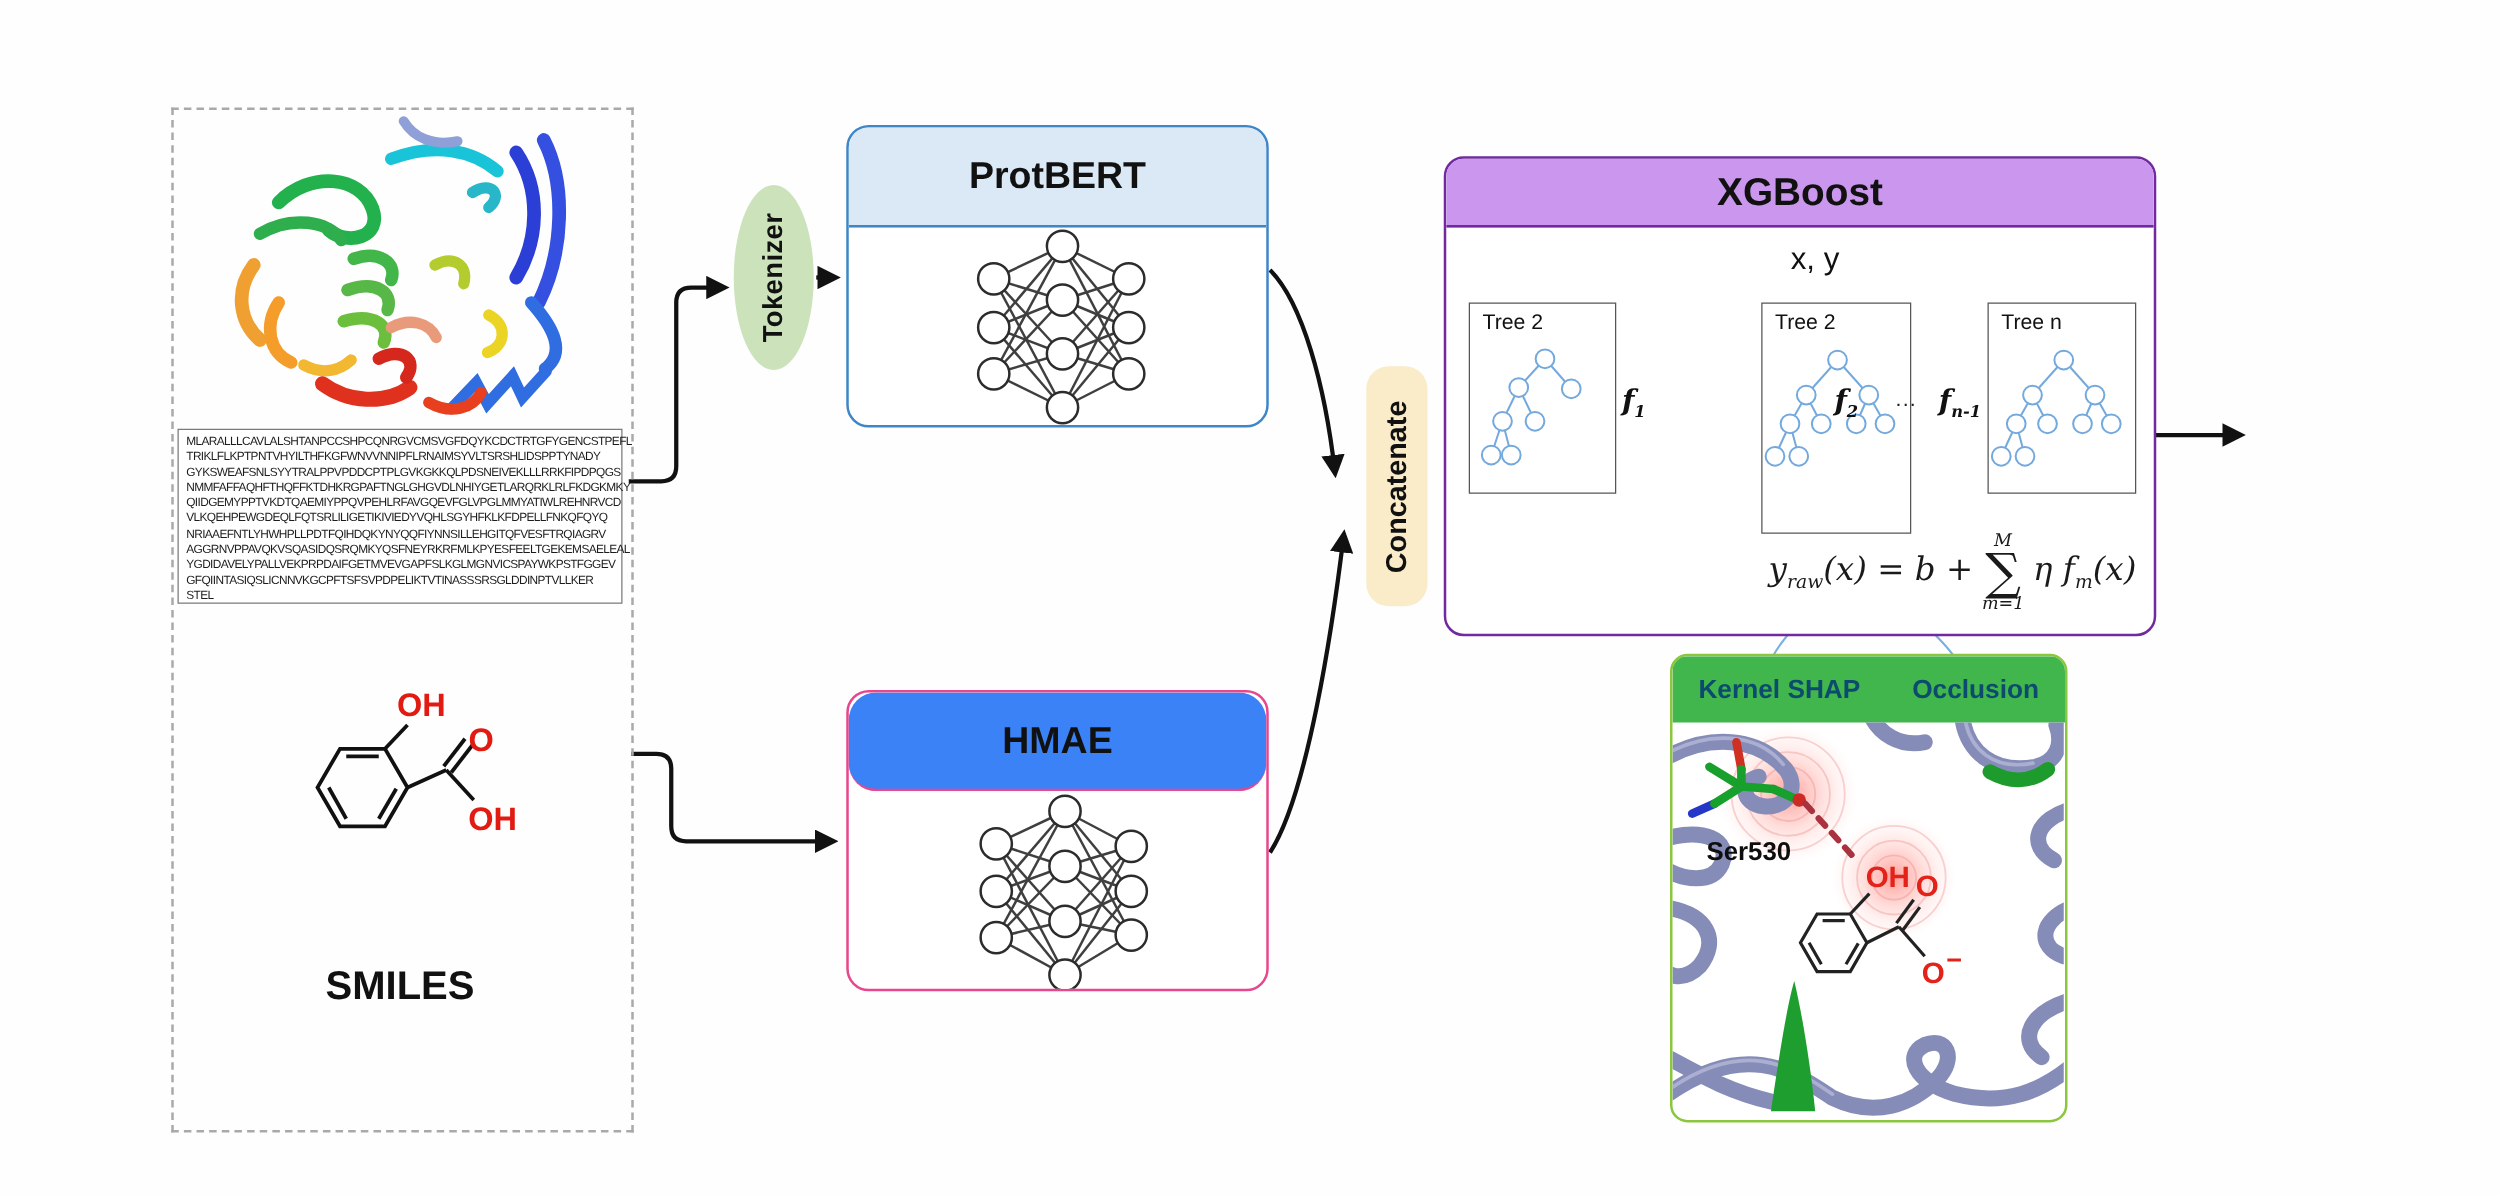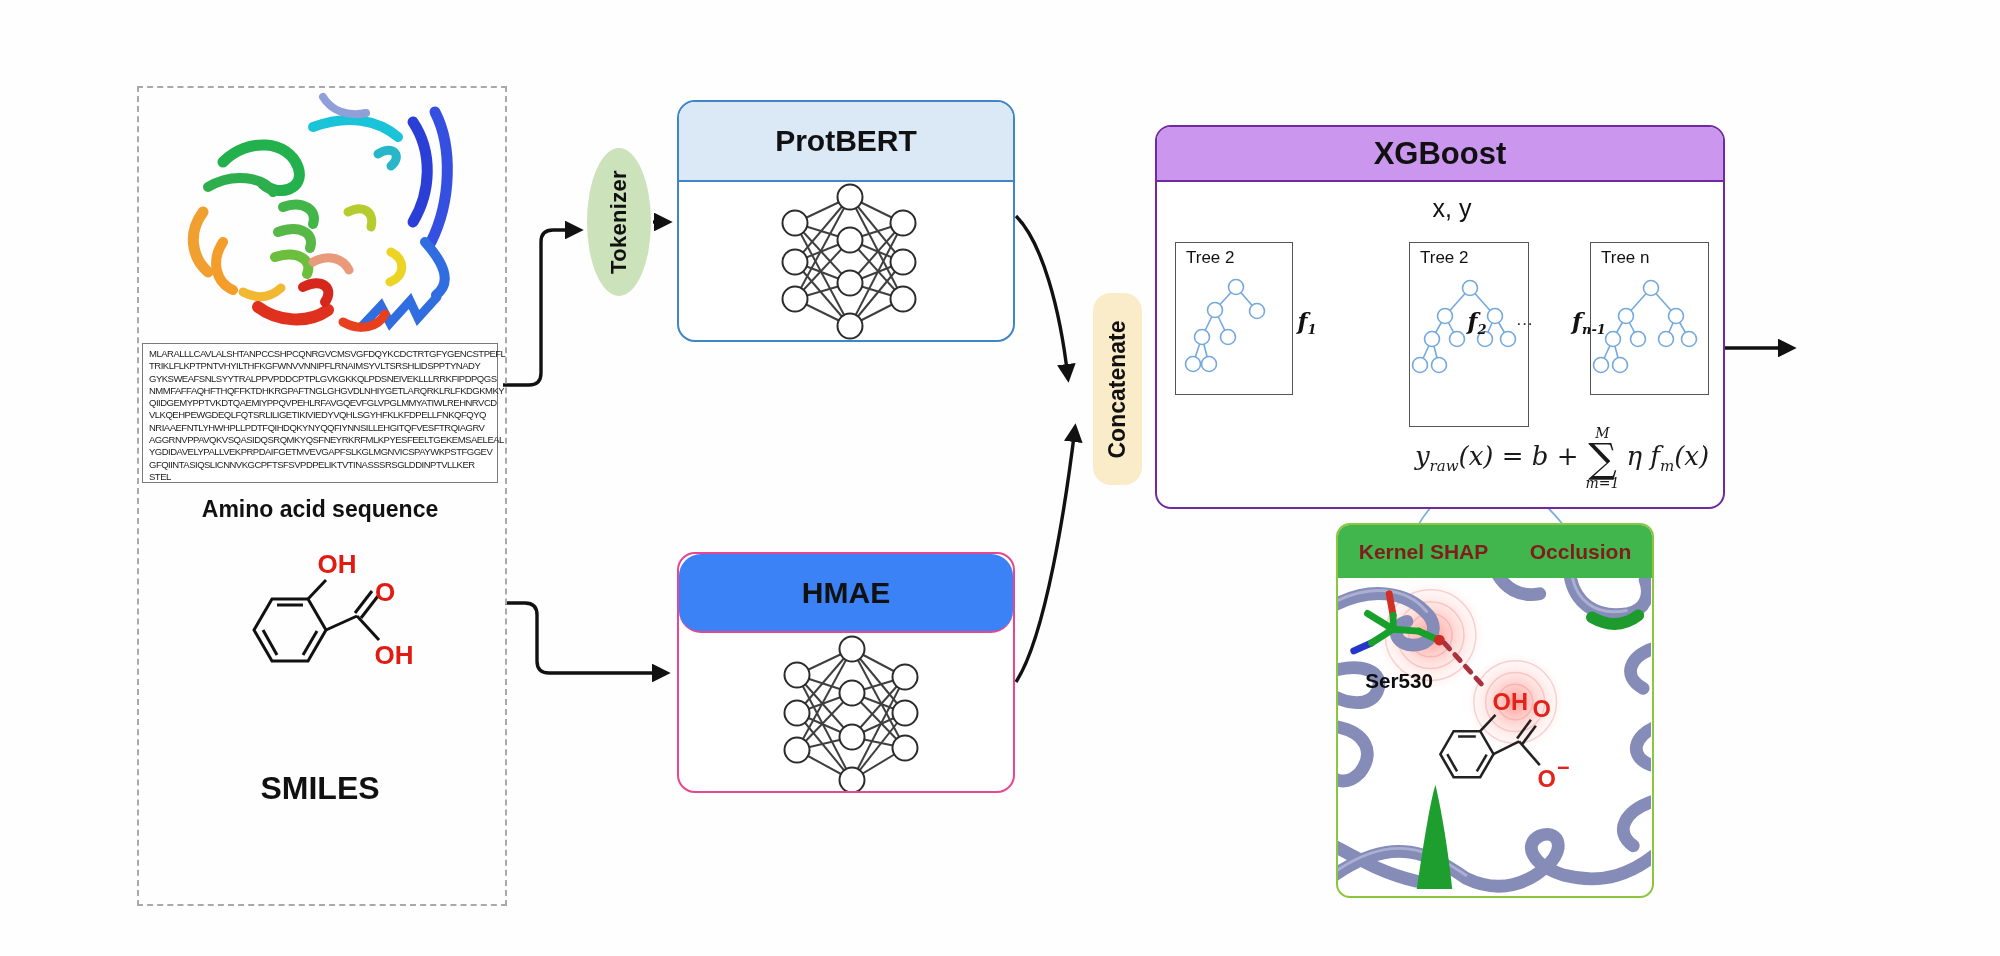--- a/index.html
+++ b/index.html
@@ -61,21 +61,21 @@
 
   
   .affinity{left:1803px;top:291px;width:114px;height:114px;border-radius:50%;background:#5e2c8a;
             display:flex;align-items:center;justify-content:center;color:#fff;
             font-size:27px;font-weight:bold;}
 
   
   .explain{left:1336px;top:523px;width:318px;height:375px;border:2.5px solid #8cc63e;border-radius:14px;
            box-sizing:border-box;background:#fff;overflow:hidden;}
   .explain .hd{height:53px;background:#41b64c;display:flex;align-items:center;justify-content:space-around;}
-  .explain .hd span{font-size:21px;font-weight:bold;color:#7f1d1d;}
+  .explain .hd span{font-size:21px;font-weight:bold;color:#0c4a6e;}
 </style>
 </head>
 <body>
 
 <div class="canvas">
 
   <svg class="layer" viewBox="0 0 2000 956">
     <defs>
       <marker id="mB" viewBox="0 0 10 10" refX="7.5" refY="5" markerWidth="5.5" markerHeight="5.5" orient="auto-start-reverse">
         <path d="M0 0 L10 5 L0 10 z" fill="#111"></path>
@@ -140,21 +140,20 @@
     <div class="seq-line">GYKSWEAFSNLSYYTRALPPVPDDCPTPLGVKGKKQLPDSNEIVEKLLLRRKFIPDPQGS</div>
     <div class="seq-line">NMMFAFFAQHFTHQFFKTDHKRGPAFTNGLGHGVDLNHIYGETLARQRKLRLFKDGKMKY</div>
     <div class="seq-line">QIIDGEMYPPTVKDTQAEMIYPPQVPEHLRFAVGQEVFGLVPGLMMYATIWLREHNRVCD</div>
     <div class="seq-line">VLKQEHPEWGDEQLFQTSRLILIGETIKIVIEDYVQHLSGYHFKLKFDPELLFNKQFQYQ</div>
     <div class="seq-line">NRIAAEFNTLYHWHPLLPDTFQIHDQKYNYQQFIYNNSILLEHGITQFVESFTRQIAGRV</div>
     <div class="seq-line">AGGRNVPPAVQKVSQASIDQSRQMKYQSFNEYRKRFMLKPYESFEELTGEKEMSAELEAL</div>
     <div class="seq-line">YGDIDAVELYPALLVEKPRPDAIFGETMVEVGAPFSLKGLMGNVICSPAYWKPSTFGGEV</div>
     <div class="seq-line">GFQIINTASIQSLICNNVKGCPFTSFSVPDPELIKTVTINASSSRSGLDDINPTVLLKER</div>
     <div class="seq-line">STEL</div>
   </div>
-  <div class="abs seq-label">Amino acid sequence</div>
 
   <svg class="abs" style="left:233px;top:542px;" width="185" height="135" viewBox="0 0 185 135">
     <g stroke="#111" stroke-width="3" fill="none">
       <path d="M 93 88 L 75 57 L 39 57 L 21 88 L 39 119 L 75 119 Z"></path>
       <path d="M 70 63 L 44 63"></path>
       <path d="M 30 88 L 44 113"></path>
       <path d="M 70 113 L 84 89"></path>
       <path d="M 75 57 L 93 38"></path>
       <path d="M 93 88 L 124 74"></path>
       <path d="M 122 71 L 139 49"></path>
@@ -328,21 +327,21 @@
         <circle cx="75" cy="96" r="7.5" fill="#fff" stroke="#74a9dd" stroke-width="1.6"></circle>
         <circle cx="98" cy="96" r="7.5" fill="#fff" stroke="#74a9dd" stroke-width="1.6"></circle>
         <circle cx="10" cy="122" r="7.5" fill="#fff" stroke="#74a9dd" stroke-width="1.6"></circle>
         <circle cx="29" cy="122" r="7.5" fill="#fff" stroke="#74a9dd" stroke-width="1.6"></circle>
       </svg>
   </div>
 
   <span class="abs flabel" style="left:1307px;top:322px;"><span>f</span><sub>1</sub></span>
   <span class="abs flabel" style="left:1477px;top:322px;"><span>f</span><sub>2</sub></span>
   <span class="abs fdots" style="left:1525px;top:322px;">...</span>
-  <span class="abs flabel" style="left:1568px;top:322px;margin-left:21px;"><span>f</span><sub>n-1</sub></span>
+  <span class="abs flabel" style="left:1568px;top:322px;"><span>f</span><sub>n-1</sub></span>
 
   <div class="abs formula">
     <span><span>y</span><sub>raw</sub><span>(x) = b +</span></span>
     <span class="sumcol">
       <span>M</span>
       <span class="sig">∑</span>
       <span>m=1</span>
     </span>
     <span><span>η</span> <span>f</span><sub>m</sub><span>(x)</span></span>
   </div>

